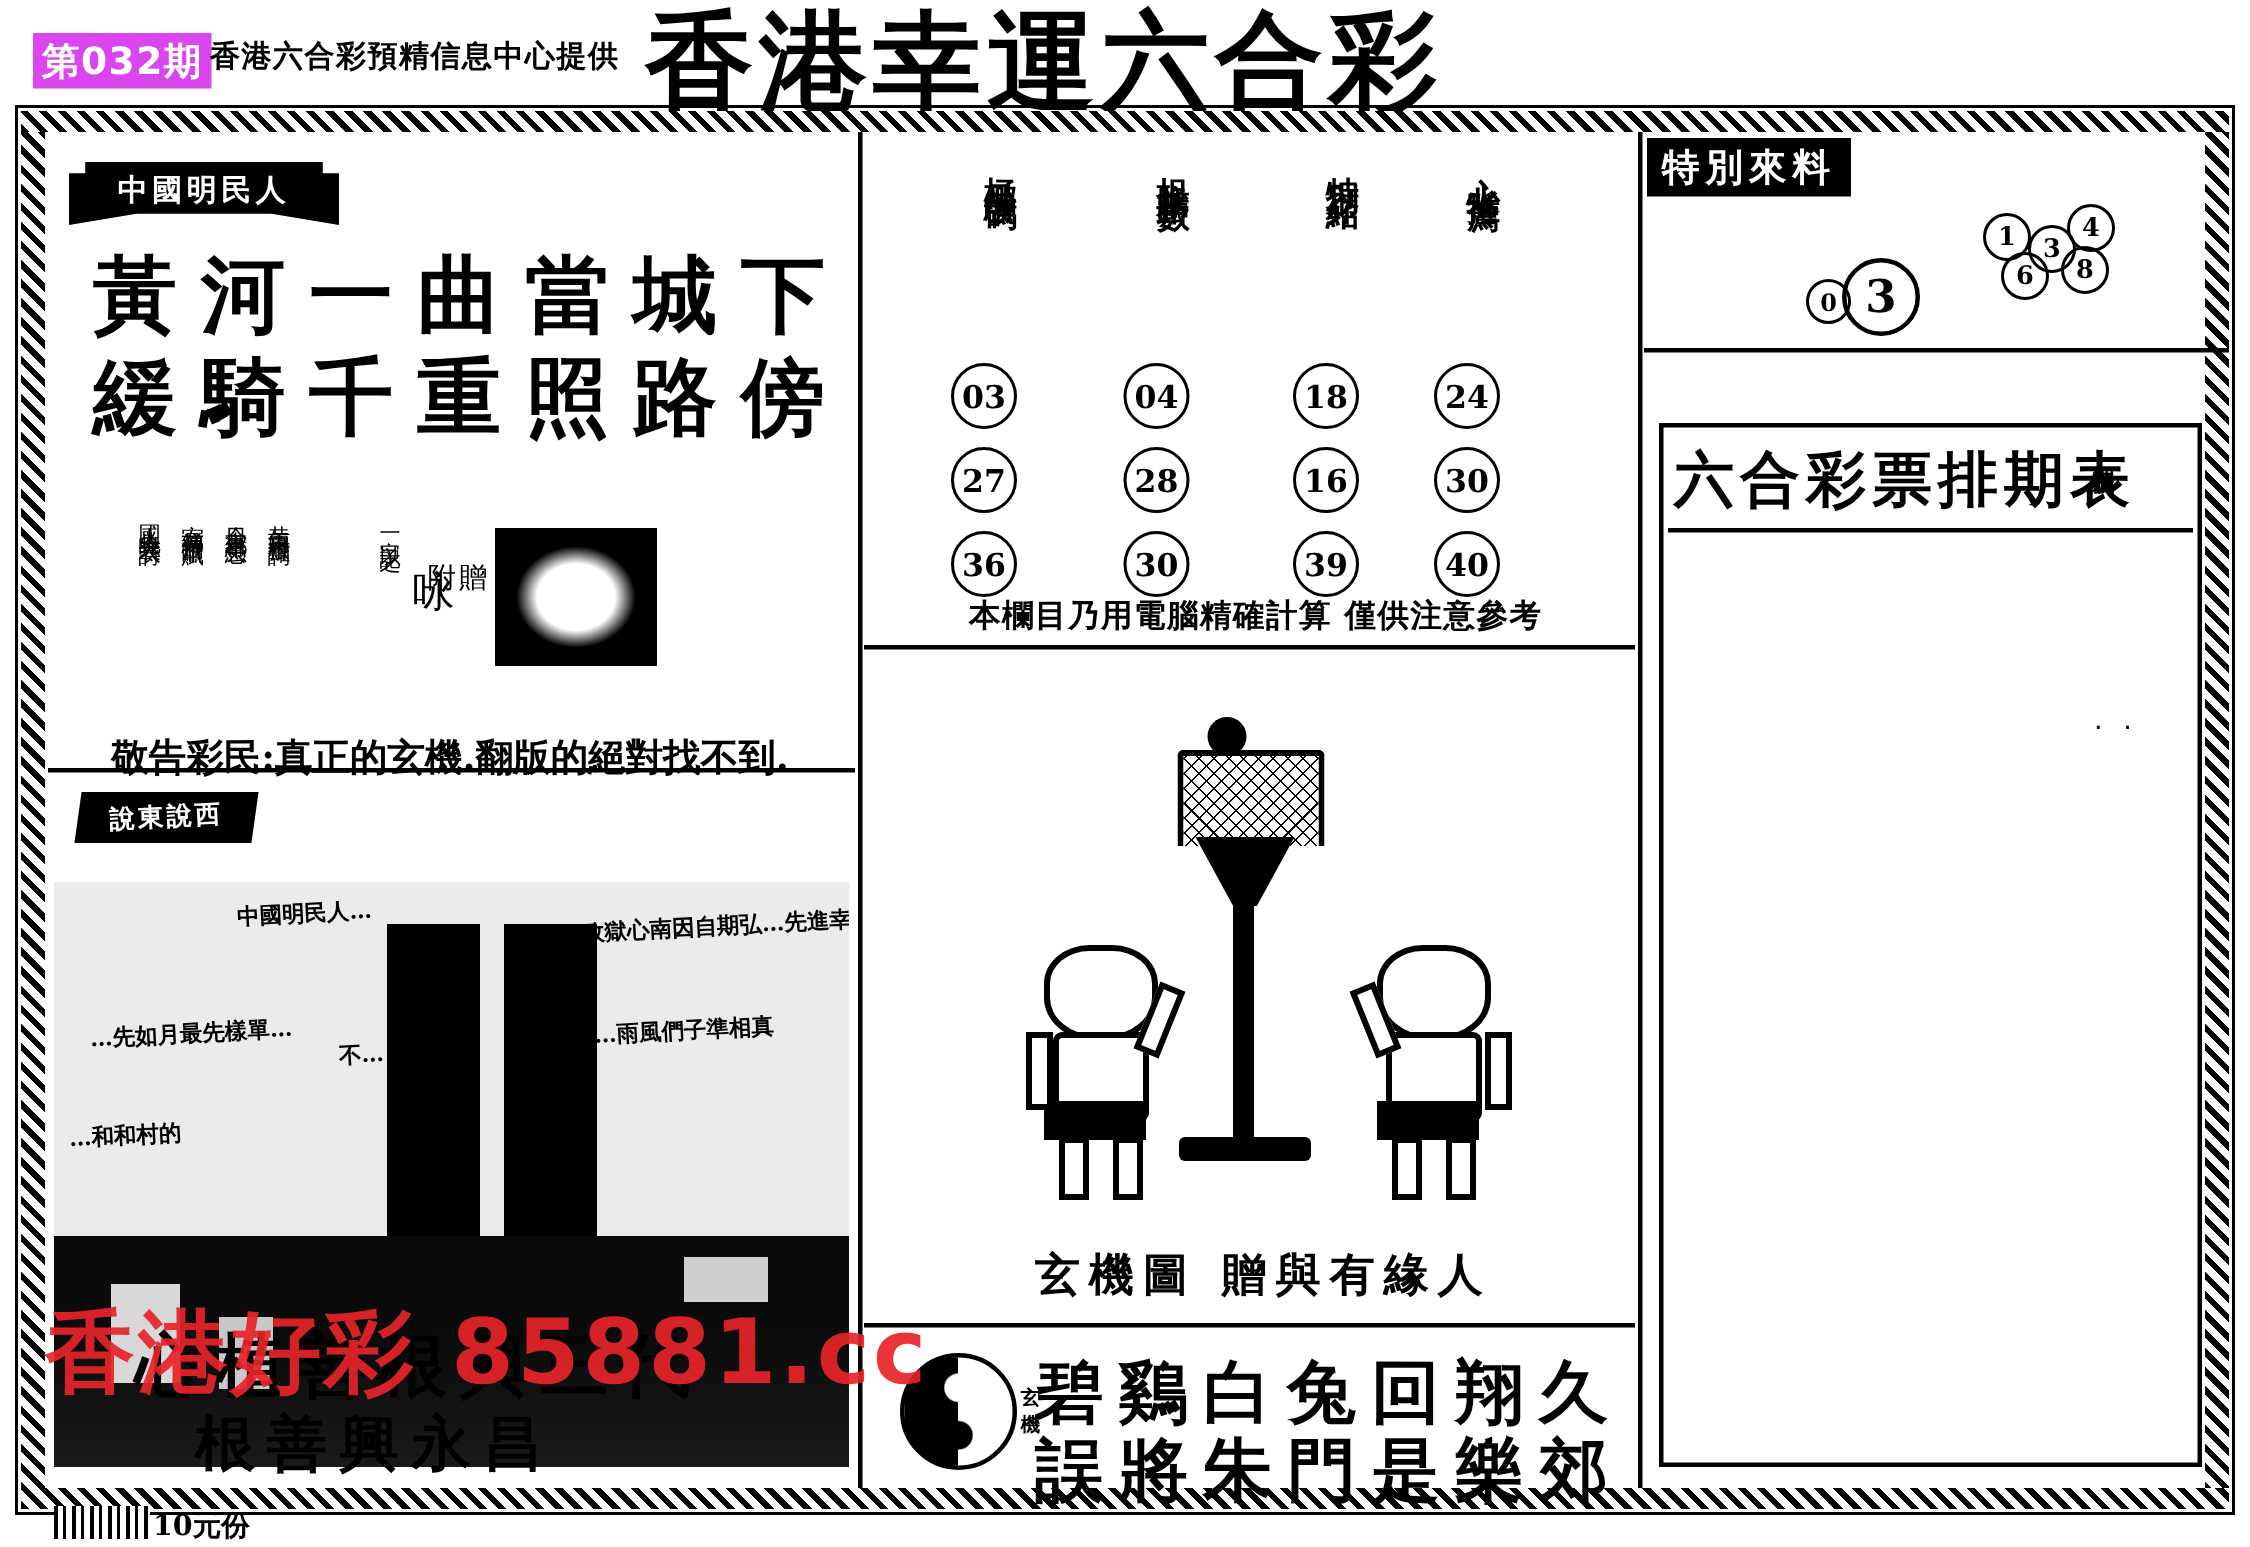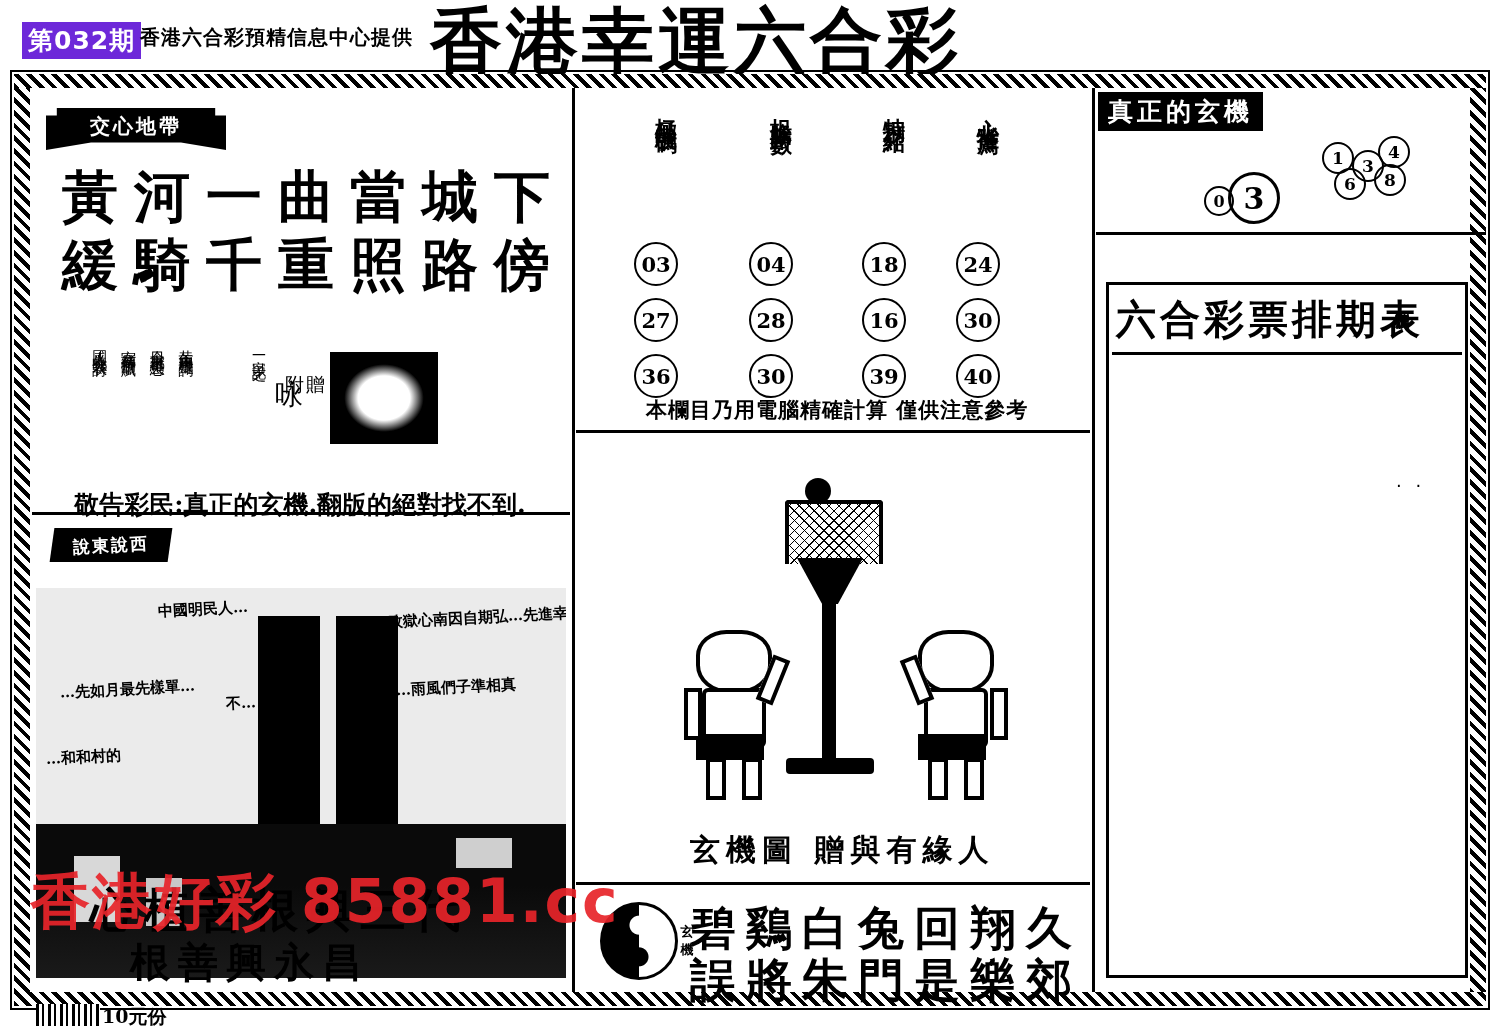--- a/index.html
+++ b/index.html
@@ -1,21 +1,21 @@
 <!DOCTYPE html>
 <html><head>
 <meta charset="utf-8">
 <style>
   html,body{margin:0;padding:0;background:#fff;}
   body{width:1500px;height:1031px;position:relative;overflow:hidden;
        font-family:"DejaVu Sans","Liberation Sans",sans-serif;color:#000;}
 
   
   #header{position:absolute;left:0;top:0;width:1500px;height:72px;}
-  #issue{position:absolute;left:22px;top:22px;background:#6d28d9;color:#fff;
+  #issue{position:absolute;left:22px;top:22px;background:#d946ef;color:#fff;
          font-size:25px;font-weight:bold;padding:2px 6px;letter-spacing:1px;}
   #issue-sub{position:absolute;left:140px;top:24px;font-size:20px;font-weight:bold;
              letter-spacing:1px;text-align:center;}
   #masthead{position:absolute;left:430px;top:-6px;font-size:72px;font-weight:bold;
             font-family:"DejaVu Serif","Liberation Serif",serif;letter-spacing:4px;
             white-space:nowrap;}
 
   
   #frame{position:absolute;left:10px;top:70px;width:1480px;height:940px;
          border:7px double #000;box-sizing:border-box;}
@@ -182,21 +182,21 @@
 
 <div class="vline" style="left:572px;top:88px;height:904px;"></div>
 <div class="vline" style="left:1092px;top:88px;height:904px;"></div>
 <div class="hline" style="left:32px;top:512px;width:538px;"></div>
 <div class="hline" style="left:576px;top:430px;width:514px;"></div>
 <div class="hline" style="left:576px;top:882px;width:514px;"></div>
 <div class="hline" style="left:1096px;top:232px;width:390px;"></div>
 
 <div id="banner">
   <div class="ribbon"></div>
-  <div class="txt">交心地帶</div>
+  <div class="txt">中國明民人</div>
 </div>
 
 <div class="poem" id="poem1">黃河一曲當城下</div>
 <div class="poem" id="poem2">緩騎千重照路傍</div>
 
 <div id="sidecol">
   <div class="vtext">昔年內署根雄詞</div>
   <div class="vtext">今日東都結去思</div>
   <div class="vtext">宮女綈傳洞簫賦</div>
   <div class="vtext">國人先咏袞衣詩</div>
@@ -292,21 +292,21 @@
   </div>
 </div>
 <div id="cartoon-caption">玄機圖 贈與有緣人</div>
 
 <div id="yinyang">
   <span>玄機</span>
 </div>
 <div class="couplet" id="cp1">碧鷄白兔回翔久</div>
 <div class="couplet" id="cp2">誤將朱門是樂郊</div>
 
-<div id="tebie">真正的玄機</div>
+<div id="tebie">特別來料</div>
 
 <div class="rball" style="left:1204px;top:186px;width:26px;height:26px;font-size:16px;">0</div>
 <div class="rball" style="left:1228px;top:172px;width:46px;height:46px;font-size:30px;border-width:3px;">3</div>
 <div class="rball" style="left:1322px;top:142px;width:28px;height:28px;font-size:17px;">1</div>
 <div class="rball" style="left:1352px;top:150px;width:28px;height:28px;font-size:17px;">3</div>
 <div class="rball" style="left:1378px;top:136px;width:28px;height:28px;font-size:17px;">4</div>
 <div class="rball" style="left:1334px;top:168px;width:28px;height:28px;font-size:17px;">6</div>
 <div class="rball" style="left:1374px;top:164px;width:28px;height:28px;font-size:17px;">8</div>
 <div class="rball" style="left:1374px;top:164px;width:28px;height:28px;font-size:17px;opacity:0;">8</div>
 

